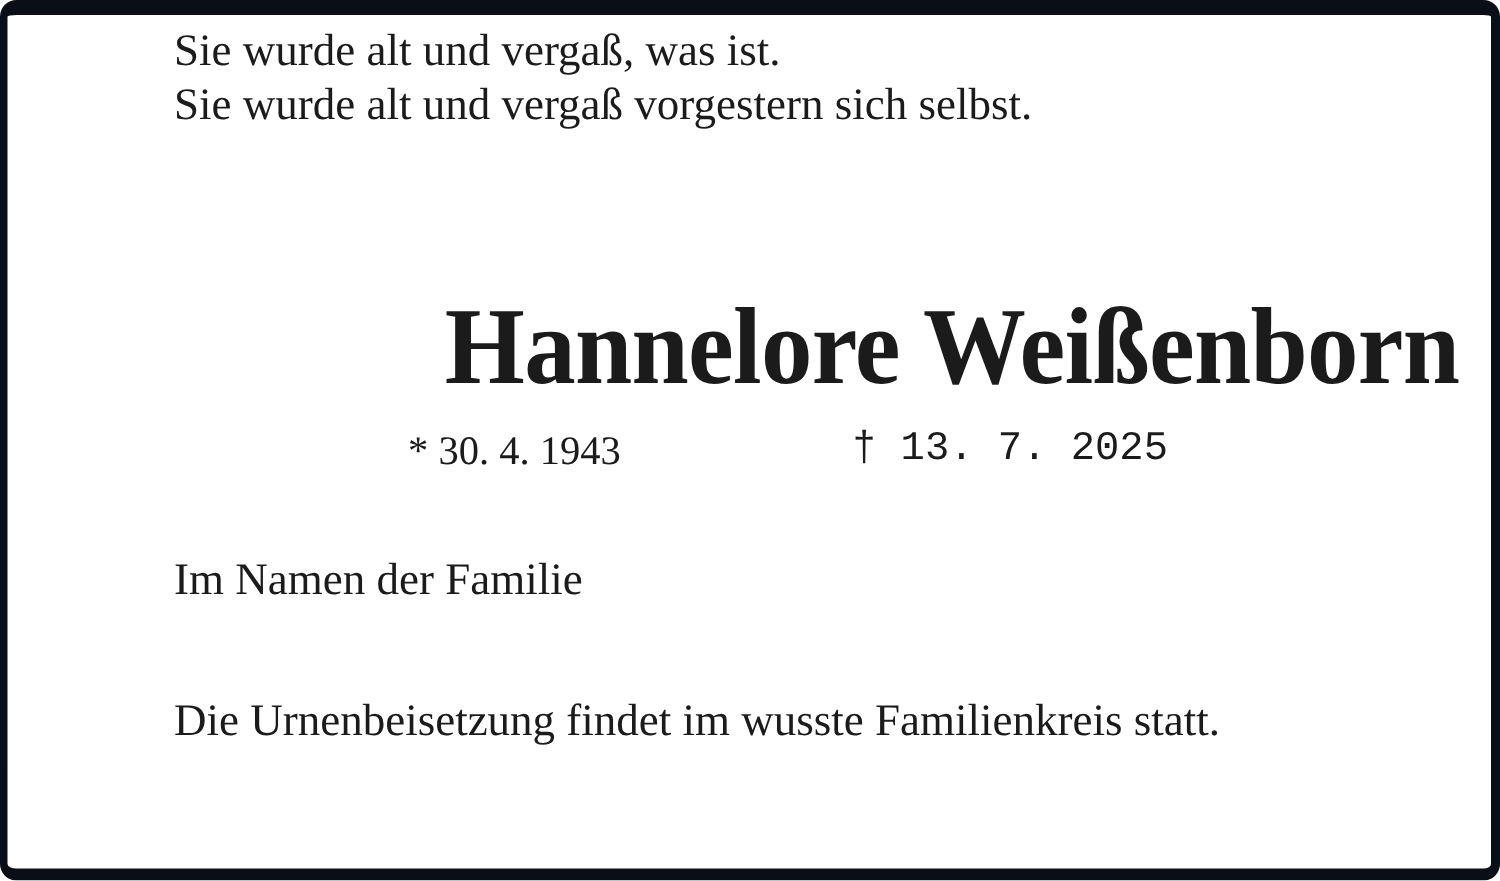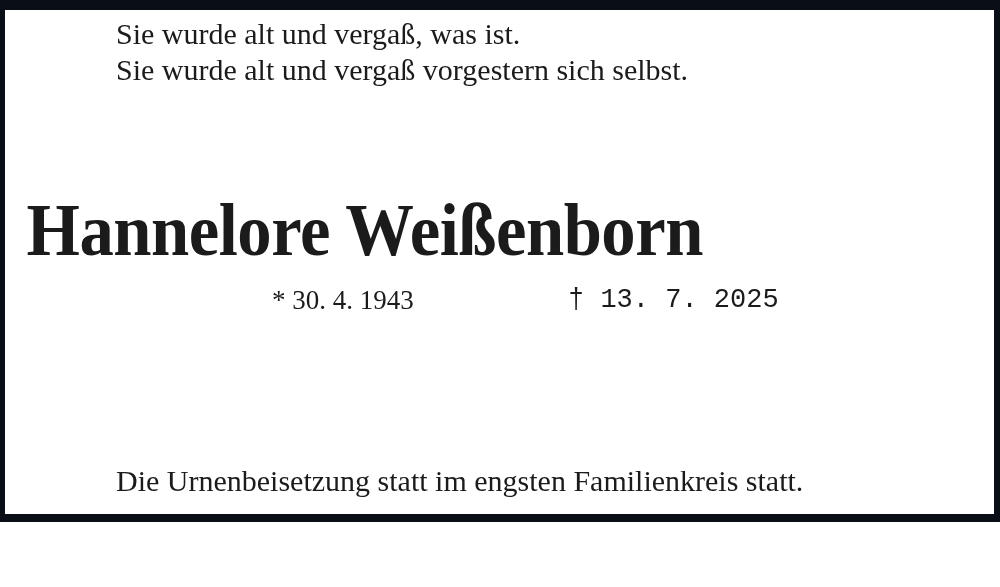--- a/index.html
+++ b/index.html
@@ -9,40 +9,41 @@
   }
   * { margin: 0; padding: 0; box-sizing: border-box; }
   html, body { background: #ffffff; }
   body {
     font-family: "Liberation Serif", "DejaVu Serif", serif;
     color: var(--text);
   }
   .page {
     position: relative;
     width: 1000px;
-    height: 522px;
+    height: 587px;
     background: var(--background);
     border-style: solid;
     border-color: var(--border);
     border-width: 10px 6px 8px 5px; 
     overflow: hidden;
+    border-radius: 11px;
   }
   .abs { position: absolute; white-space: nowrap; }
 
   .poem {
     left: 111px;
     top: 6px;
     font-size: 30px;
     line-height: 36px;
   }
   .name-title {
     left: 0;
     right: 0;
     top: 177px;
-    text-align: left;
+    text-align: right;
     font-size: 73px;
     font-weight: bold;
     line-height: 1.2;
   }
   .name-title .condensed {
     display: inline-block;
     transform: scaleX(0.94);
     transform-origin: center;
     letter-spacing: -0.5px;
   }
@@ -92,18 +93,19 @@
   </div>
 
   <div class="abs name-title">
     <span class="condensed">Hannelore Weißenborn</span>
   </div>
 
   <span class="abs date birth-date">* 30. 4. 1943</span>
 
   <span class="abs date death-date">† 13. 7. 2025</span>
 
+  <div class="abs family-intro">Im Namen der Familie</div>
 
 
-  <div class="abs burial-notice">Die Urnenbeisetzung statt im engsten Familienkreis statt.</div>
+  <div class="abs burial-notice">Die Urnenbeisetzung findet im wusste Familienkreis statt.</div>
 
 
 </div>
 
 </body></html>

